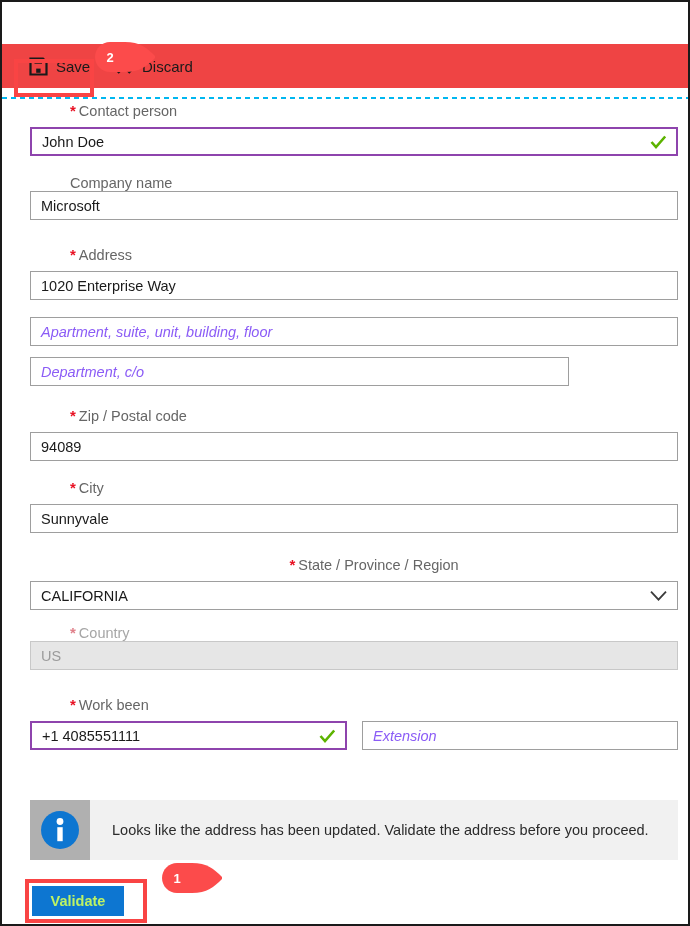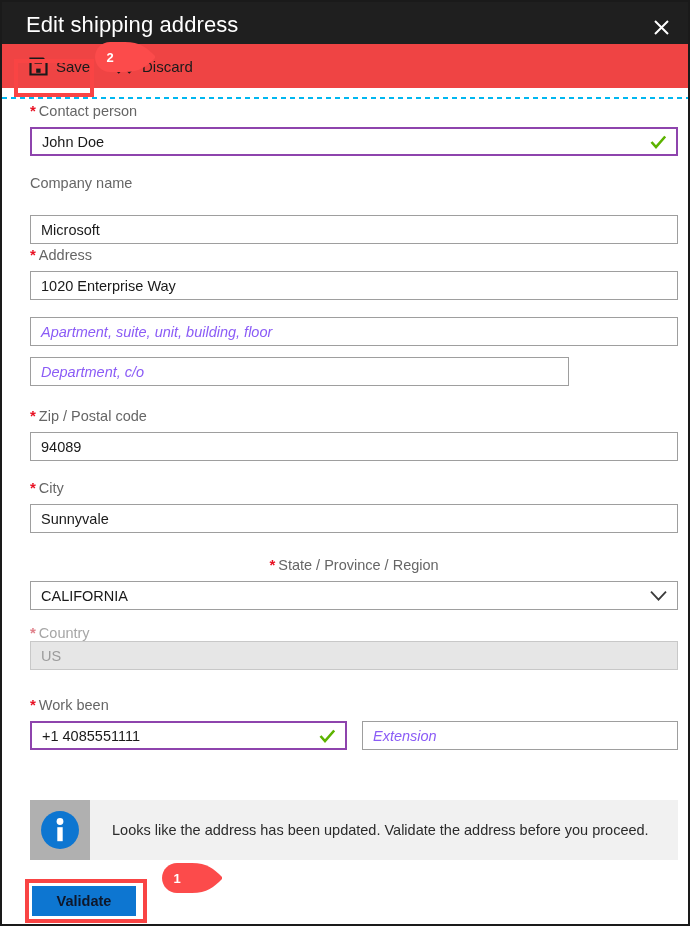--- a/index.html
+++ b/index.html
@@ -96,20 +96,21 @@
     left: 0;
     top: 97px;
     width: 686px;
   }
   .field-group { position: absolute; left: 28px; }
   .label {
     font-size: 14.5px;
     color: #666666;
     line-height: 16px;
     white-space: nowrap;
+    margin-left: 40px;
   }
   .label .req {
     color: #e81123;
     font-weight: 700;
     font-size: 15px;
     margin-right: 3px;
   }
   .label.disabled { color: #a6a6a6; }
   .label.disabled .req { color: #e0808a; }
 
@@ -177,24 +178,24 @@
     padding-left: 22px;
     font-size: 14.5px;
     color: #2b2b2b;
   }
 
   
   .validate-btn {
     position: absolute;
     left: 30px;
     top: 884px;
-    width: 104px;
+    width: 92px;
     height: 30px;
     background: #0d76d1;
-    color: #0f172a;
+    color: #bef264;
     font-size: 14.5px;
     font-weight: 700;
     display: flex;
     align-items: center;
     justify-content: center;
     cursor: pointer;
     border: none;
     font-family: "Liberation Sans", sans-serif;
   }
 
@@ -227,28 +228,20 @@
     font-family: "Liberation Sans", sans-serif;
   }
   .callout-2 { left: 93px; top: 40px; width: 62px; height: 30px; }
   .callout-1 { left: 160px; top: 861px; width: 62px; height: 30px; }
 </style>
 </head>
 <body>
 
 <div id="page">
 
-  <div class="titlebar">
-    <div class="title-text">Edit shipping address</div>
-    <div class="close-btn">
-      <svg width="17" height="17" viewBox="0 0 17 17">
-        <path d="M2 2 L15 15 M15 2 L2 15" stroke="#ffffff" stroke-width="2" fill="none"></path>
-      </svg>
-    </div>
-  </div>
 
   <div class="toolbar">
     <div class="tb-item tb-save">
       <span class="tb-icon">
         <svg width="19" height="19" viewBox="0 0 19 19">
           <path d="M1.5 1.5 H14 L17.5 5 V17.5 H1.5 Z" fill="none" stroke="#1a1a1a" stroke-width="2.2"></path>
           <rect x="5.5" y="1.5" width="7.5" height="5.2" fill="#1a1a1a"></rect>
           <rect x="7.2" y="11.6" width="4.4" height="4.2" fill="#1a1a1a"></rect>
         </svg>
       </span>
@@ -277,21 +270,21 @@
         <span class="valid-check">
           <svg width="17" height="15" viewBox="0 0 17 15">
               <path d="M1.5 7.5 L6 12.5 L15.2 2" stroke="#5cb300" stroke-width="2.6" fill="none"></path>
             </svg>
         </span>
       </div>
     </div>
 
     <div class="field-group" style="top:76px;">
       <div class="label">Company name</div>
-      <div class="input" style="width:648px; margin-top:24px;">
+      <div class="input" style="width:648px; margin-top:0;">
         <span>Microsoft</span>
       </div>
     </div>
 
     <div class="field-group" style="top:148px;">
       <div class="label">
         <span class="req">*</span><span>Address</span>
       </div>
       <div class="input" style="width:648px; margin-top:8px;">
         <span>1020 Enterprise Way</span>

